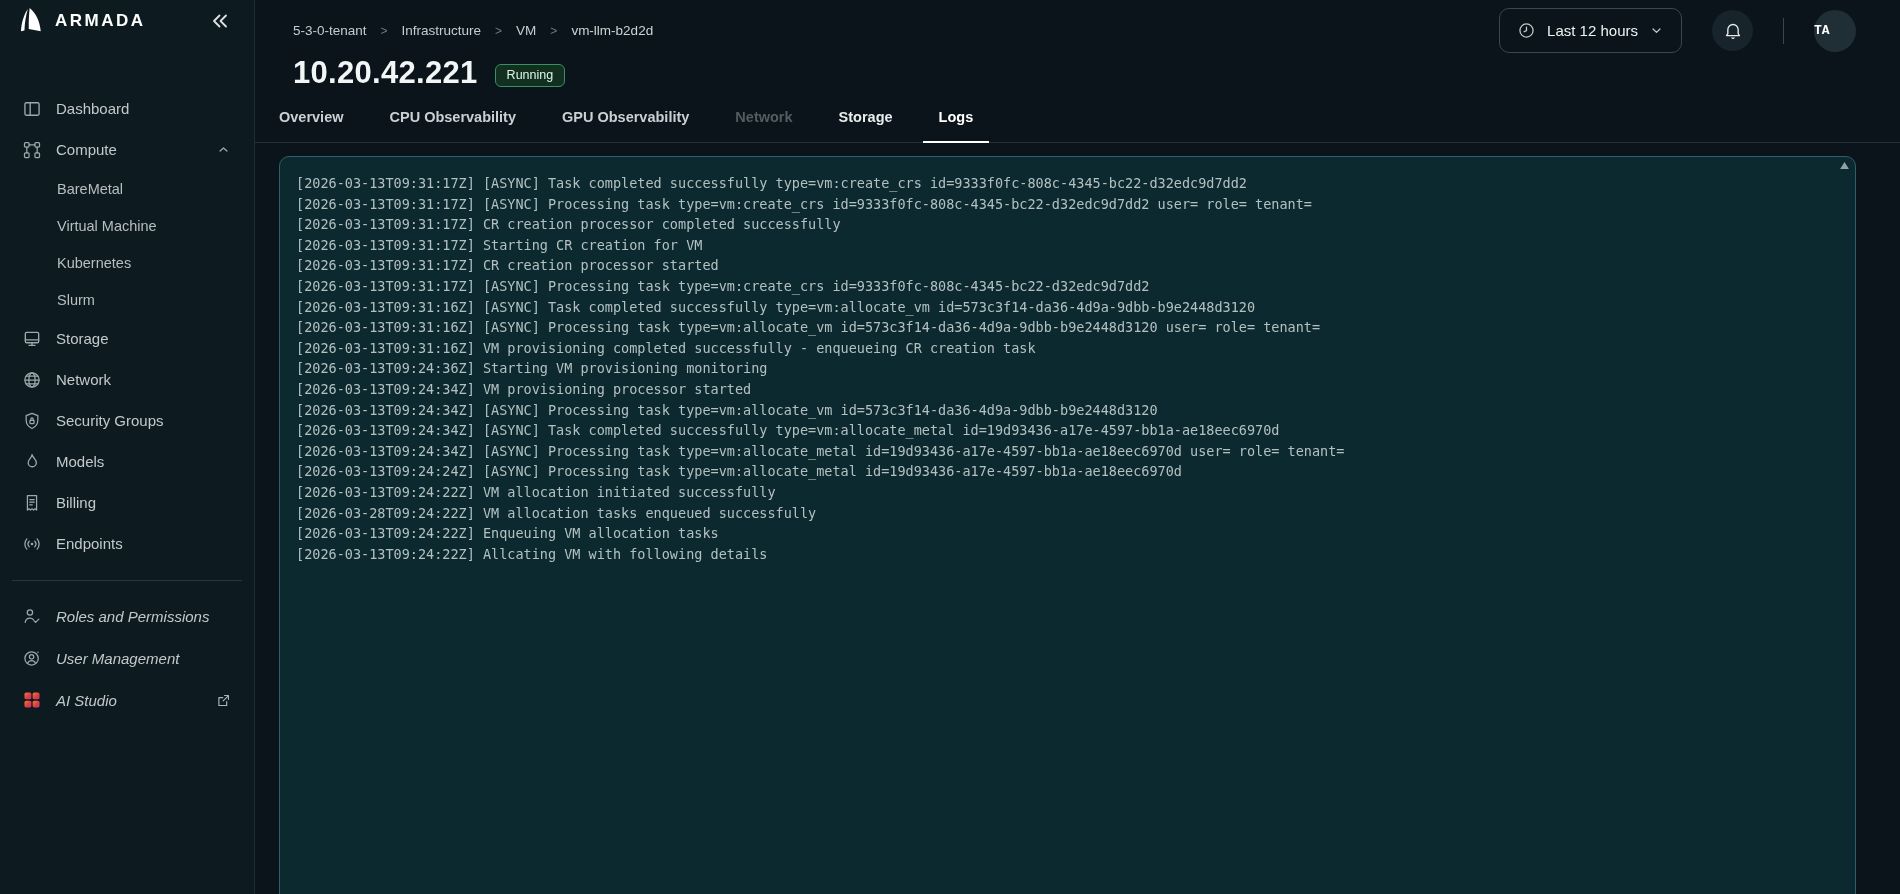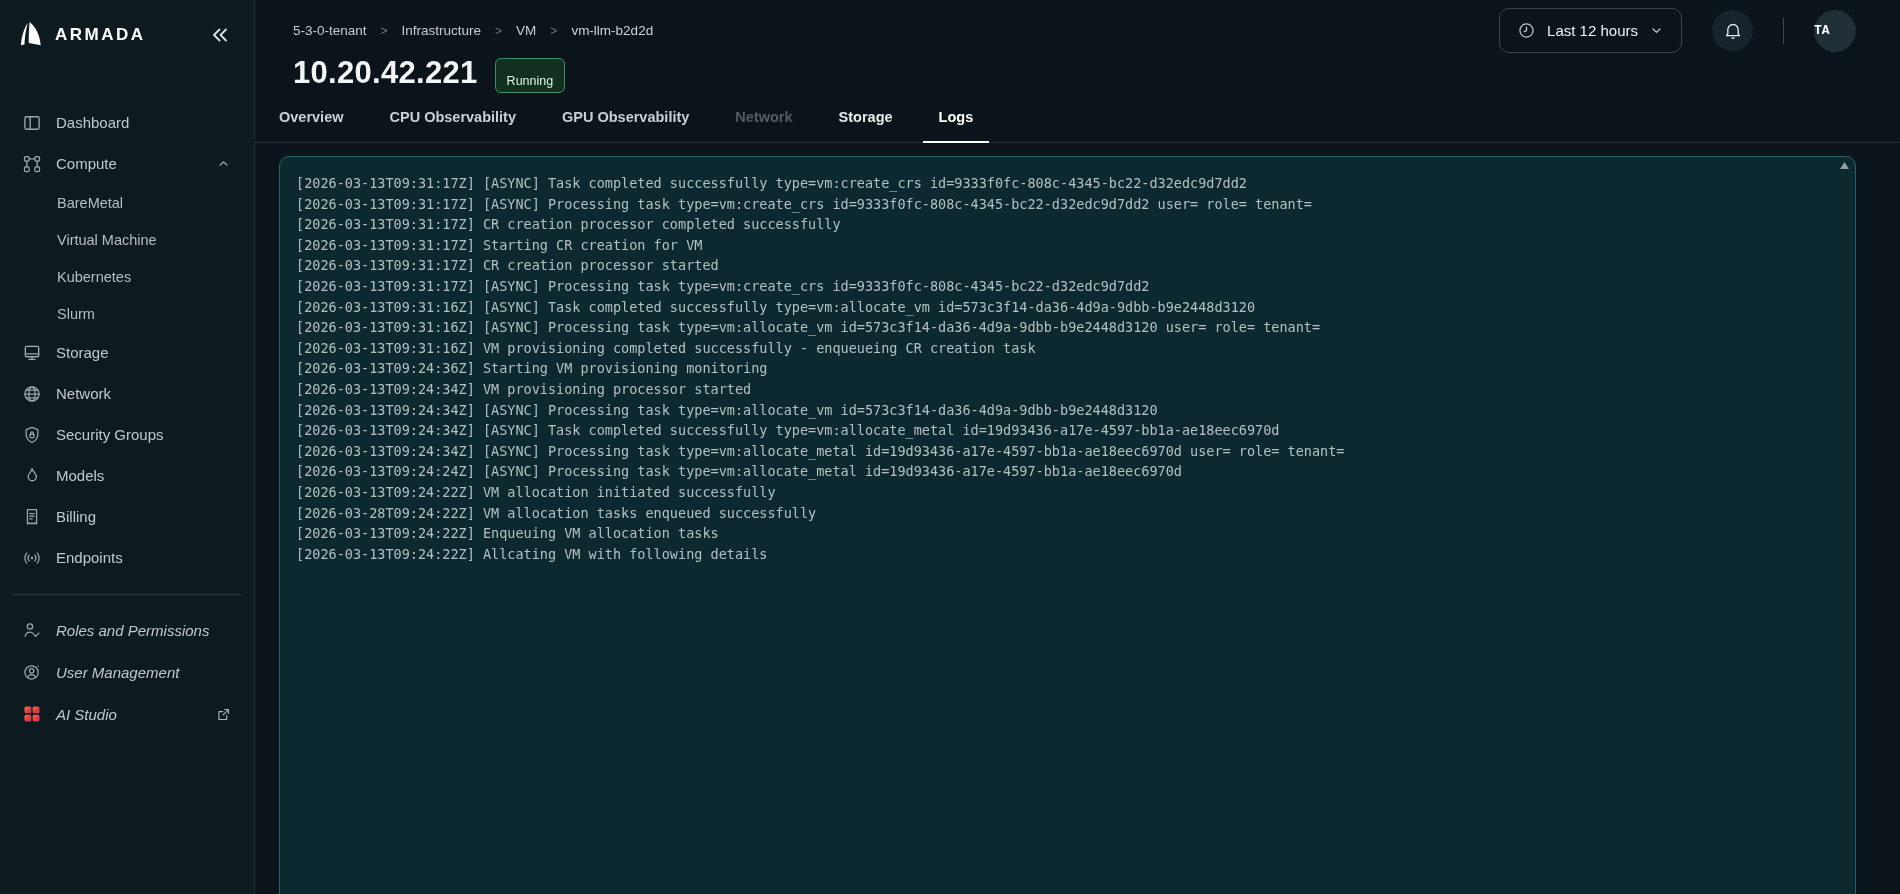--- a/index.html
+++ b/index.html
@@ -9,21 +9,20 @@
     font-family:"Liberation Sans", sans-serif;
     color:#c7cdcf;
     display:flex;
   }
   
   .sidebar {
     width:255px; flex:0 0 255px; height:100%;
     background:#0d1b21;
     border-right:1px solid #1f2d33;
     display:flex; flex-direction:column;
-    padding-top:14px;
     text-align:right;
   }
   .side-header {
     display:flex; align-items:center; justify-content:space-between;
     padding:6px 22px 6px 16px;
   }
   .logo-wrap { display:flex; align-items:center; gap:9px; }
   .logo-text { color:#ffffff; font-weight:bold; font-size:17px; letter-spacing:2.5px; }
   .collapse-btn { color:#dde3e5; cursor:pointer; display:flex; align-items:center; }
   .nav { margin-top:46px; }
@@ -73,21 +72,21 @@
     width:42px; height:42px; border-radius:50%;
     background:#202e35; color:#ffffff;
     font-size:13px; font-weight:bold;
     display:flex; align-items:center; justify-content:flex-start; cursor:pointer;font-family:Liberation Mono, monospace;
   }
   .title-row { display:flex; align-items:center; gap:17px; padding-left:14px; margin-top:2px; }
   .page-title { color:#f3f6f6; font-size:31px; font-weight:bold; letter-spacing:0.3px; }
   .status-badge {
     font-size:12.5px; color:#dff3e8;
     background:#11301f; border:1px solid #3a8f63;
-    border-radius:6px; padding:15px 11px 4px; transform:translateY(2px);
+    border-radius:6px; padding:3px 11px 4px; transform:translateY(2px);
   }
   .tabs-wrap {
     margin:6px -44px 0 -24px; padding:0 60px 0 24px;
     border-bottom:1px solid #242f36;
   }
   .tabs { display:flex; gap:14px; margin-left:-16px; }
   .tab {
     position:relative; padding:12px 16px 17px;
     font-size:14.5px; font-weight:600; color:#cbd1d3;
     cursor:pointer; white-space:nowrap;

